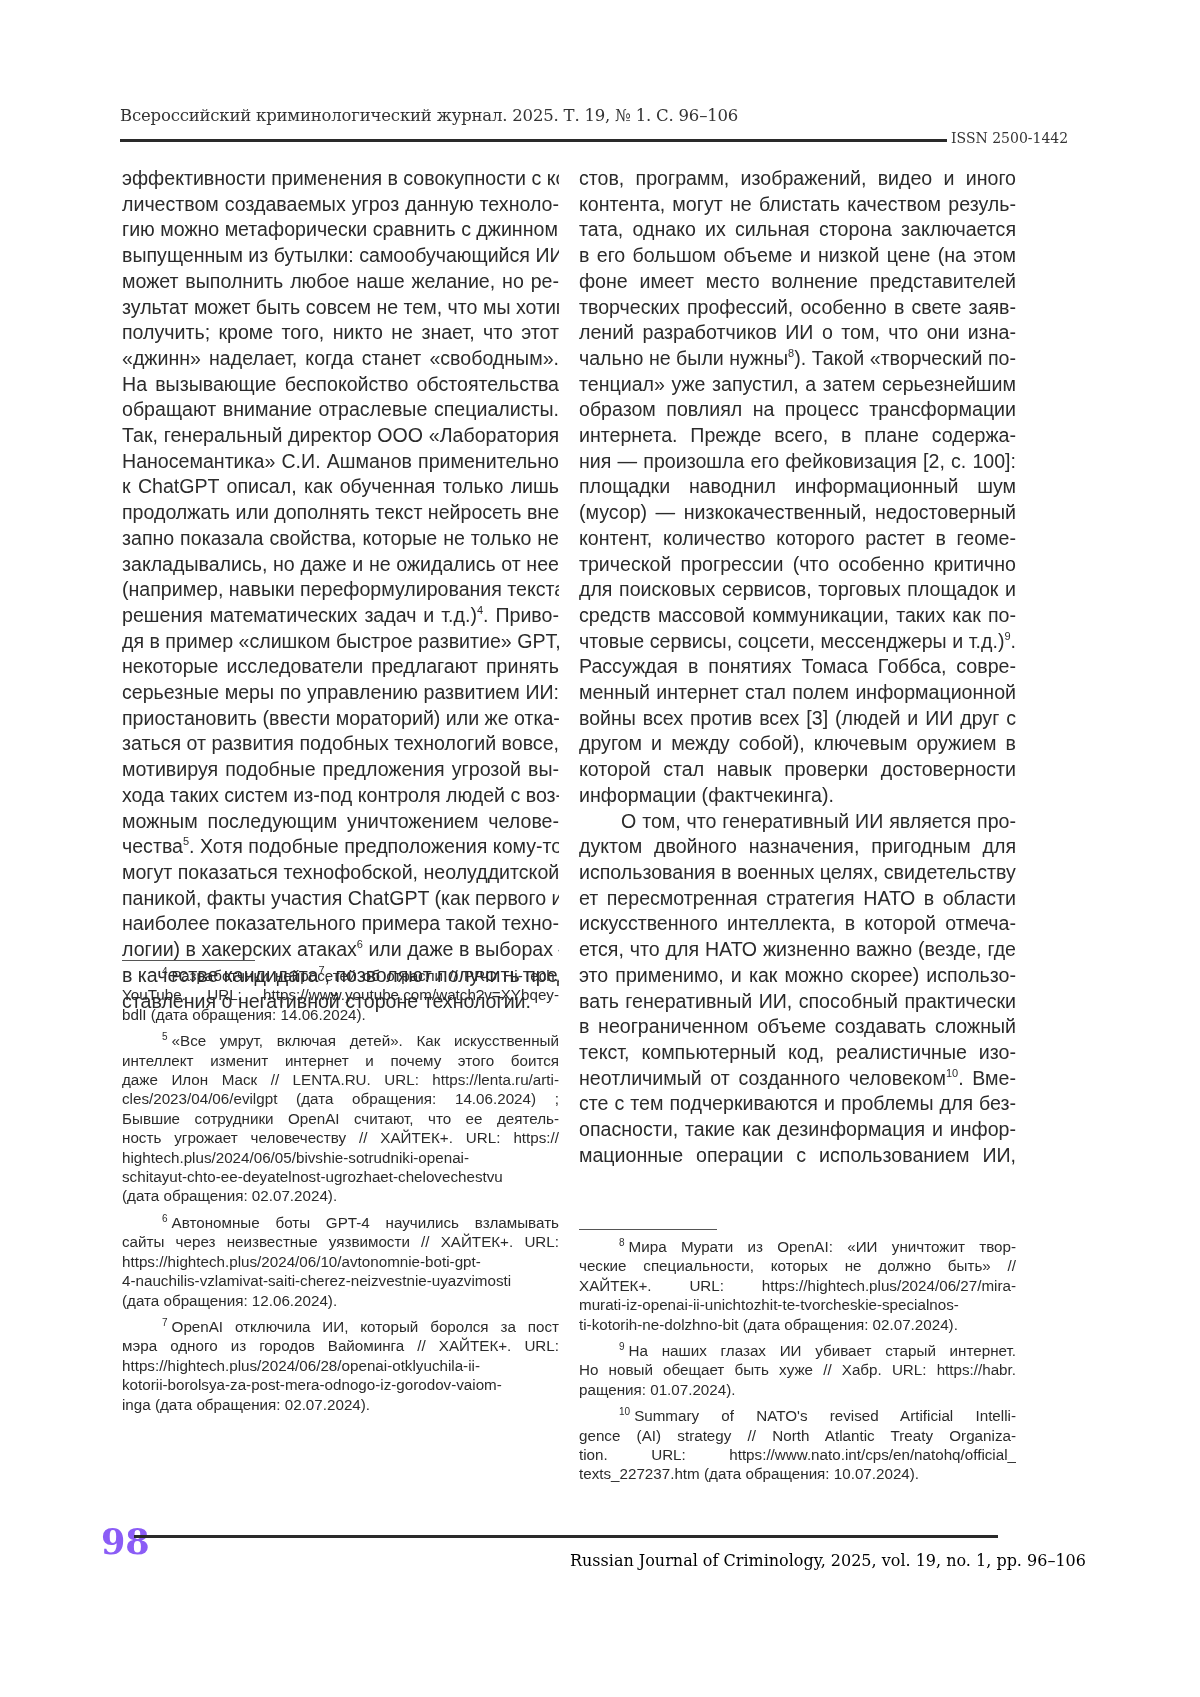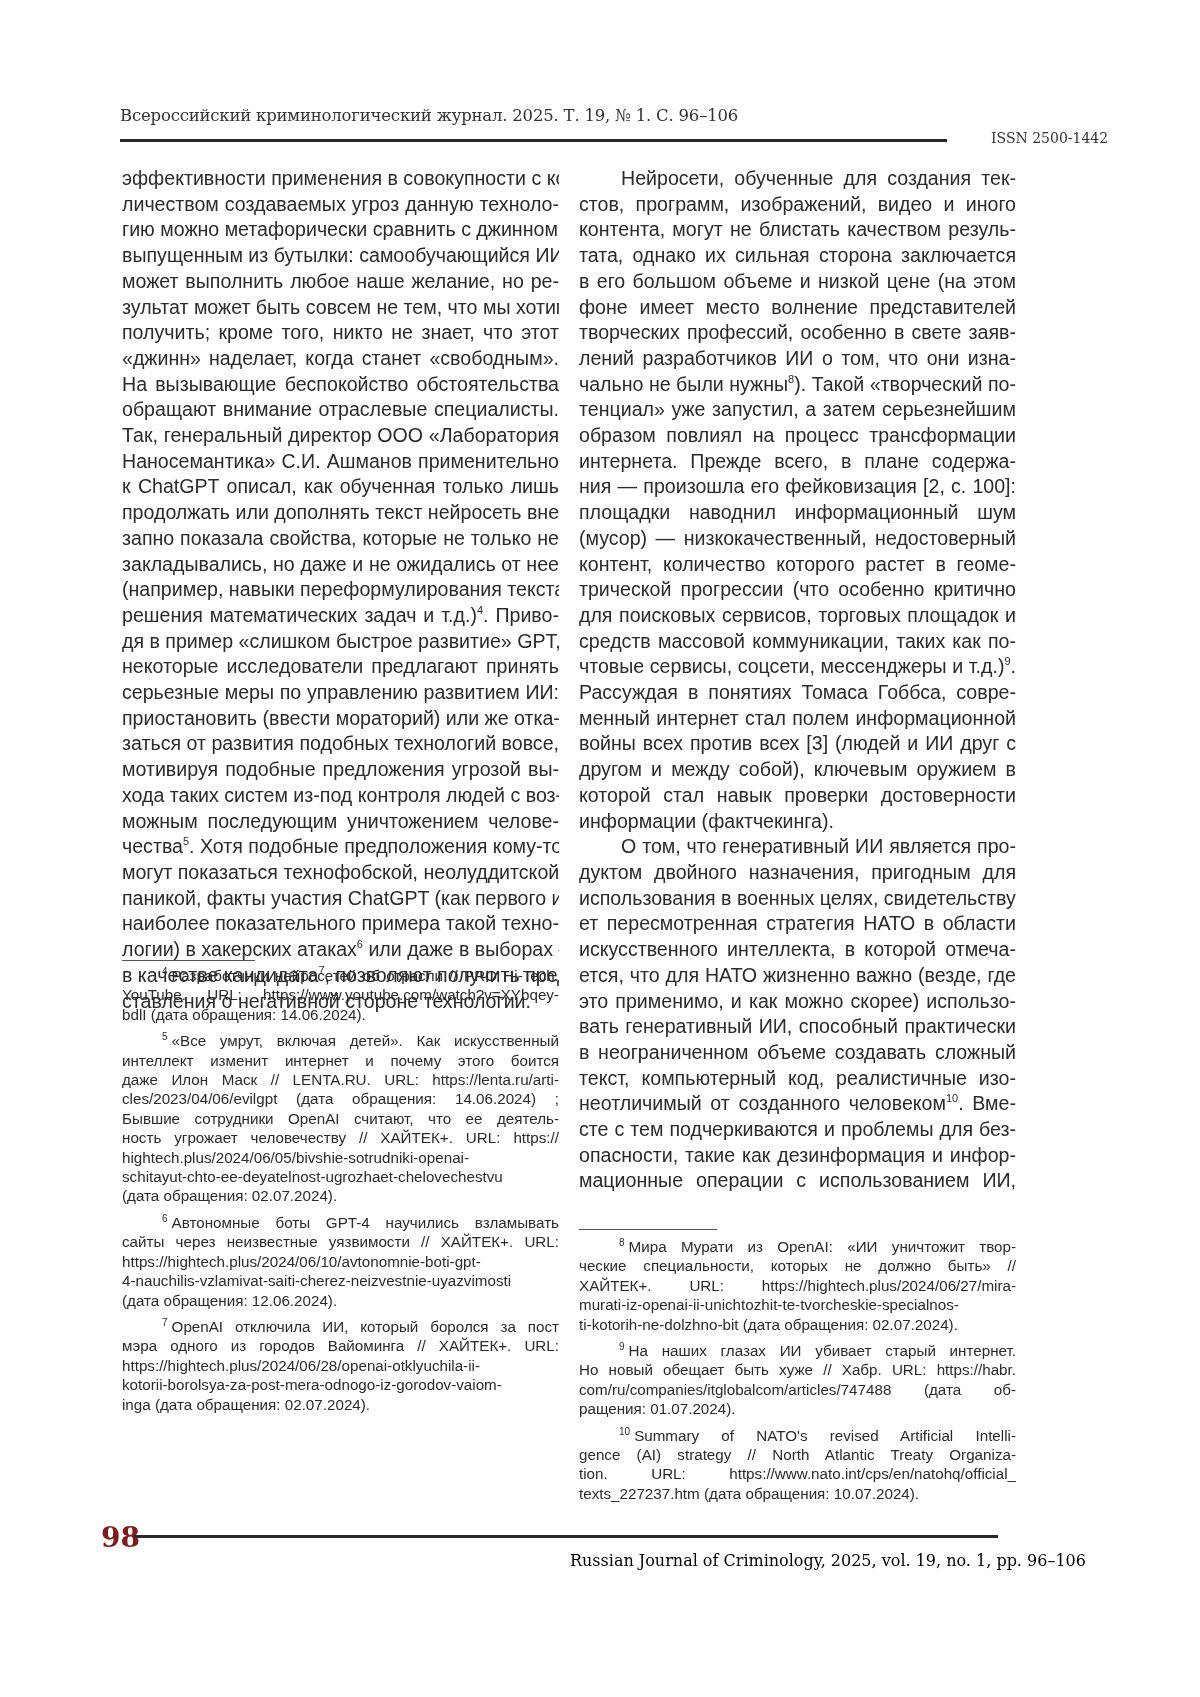--- a/index.html
+++ b/index.html
@@ -1,38 +1,38 @@
 <!DOCTYPE html>
 <html><head>
 <meta charset="utf-8">
 <style>
   html, body { margin: 0; padding: 0; background: #ffffff; }
   body { width: 1200px; height: 1697px; position: relative; overflow: hidden; color: #2a2a2a; }
   .page { position: absolute; left: 4px; top: 0; width: 1200px; height: 1640px; }
 
   .hdr-title { position: absolute; left: 116px; top: 106px; font-family: "DejaVu Serif", "Liberation Serif", serif; font-size: 16.5px; color: #333; letter-spacing: -0.2px; white-space: nowrap; }
   .hdr-rule { position: absolute; left: 116px; top: 139px; width: 827px; height: 3px; background: #2a2a2a; }
-  .hdr-issn { position: absolute; left: 947px; top: 130px; font-family: "DejaVu Serif", "Liberation Serif", serif; font-size: 14px; color: #333; white-space: nowrap; margin-left: 40px; }
+  .hdr-issn { position: absolute; left: 947px; top: 130px; font-family: "DejaVu Serif", "Liberation Serif", serif; font-size: 14px; color: #333; white-space: nowrap; }
 
   .col { position: absolute; top: 166px; width: 437px; font-family: "Liberation Sans", "DejaVu Sans", sans-serif; font-size: 19.6px; line-height: 25.7px; color: #2b2b2b; text-align: justify; }
   .col-left { left: 118px; }
   .col-right { left: 575px; }
   .line { display: block; text-align: justify; text-align-last: justify; white-space: nowrap; overflow: hidden; }
   .line.last { text-align-last: left; }
   sup { font-size: 11px; line-height: 0; vertical-align: 8px; }
 
   .fn-rule { position: absolute; height: 1px; background: #555; width: 133px; }
   .fn-block { position: absolute; width: 437px; font-family: "Liberation Sans", "DejaVu Sans", sans-serif; font-size: 15.2px; line-height: 19.4px; color: #2b2b2b; }
   .fn { margin: 0 0 7px 0; }
   .fn .fl { display: block; text-align: justify; text-align-last: justify; white-space: nowrap; overflow: hidden; }
   .fn .fl.first { padding-left: 40px; }
   .fn .fl.last { text-align-last: left; }
   .fn sup { font-size: 10px; vertical-align: 6px; margin-right: 4px; }
 
-  .ftr-num { position: absolute; left: 97px; top: 1521px; font-family: "DejaVu Serif", "Liberation Serif", serif; font-weight: bold; font-size: 28px; color: #7f1d1d; }
+  .ftr-num { position: absolute; left: 97px; top: 1521px; font-family: "DejaVu Serif", "Liberation Serif", serif; font-weight: bold; font-size: 35px; color: #8b5cf6; }
   .ftr-rule { position: absolute; left: 130px; top: 1535px; width: 864px; height: 3px; background: #2a2a2a; }
   .ftr-title { position: absolute; left: 566px; top: 1551px; font-family: "DejaVu Serif", "Liberation Serif", serif; font-size: 16px; color: #000000; white-space: nowrap; }
 </style>
 </head>
 <body>
 
 <div class="page">
 
   <div class="hdr-title">Всероссийский криминологический журнал. 2025. Т. 19, № 1. С. 96–106</div>
   <div class="hdr-rule"></div>
@@ -68,21 +68,20 @@
       <span class="line"><span>чества</span><sup>5</sup><span>. Хотя подобные предположения кому-то</span></span>
       <span class="line"><span>могут показаться технофобской, неолуддитской</span></span>
       <span class="line"><span>паникой, факты участия ChatGPT (как первого и</span></span>
       <span class="line"><span>наиболее показательного примера такой техно-</span></span>
       <span class="line"><span>логии) в хакерских атаках</span><sup>6</sup><span> или даже в выборах —</span></span>
       <span class="line"><span>в качестве кандидата</span><sup>7</sup><span>, позволяют получить пред-</span></span>
       <span class="line last"><span>ставления о негативной стороне технологии.</span></span>
     </div>
 
   <div class="col col-right" id="right-col">
-      <span class="line" style="padding-left: 42px;"><span>Нейросети, обученные для создания тек-</span></span>
       <span class="line"><span>стов, программ, изображений, видео и иного</span></span>
       <span class="line"><span>контента, могут не блистать качеством резуль-</span></span>
       <span class="line"><span>тата, однако их сильная сторона заключается</span></span>
       <span class="line"><span>в его большом объеме и низкой цене (на этом</span></span>
       <span class="line"><span>фоне имеет место волнение представителей</span></span>
       <span class="line"><span>творческих профессий, особенно в свете заяв-</span></span>
       <span class="line"><span>лений разработчиков ИИ о том, что они изна-</span></span>
       <span class="line"><span>чально не были нужны</span><sup>8</sup><span>). Такой «творческий по-</span></span>
       <span class="line"><span>тенциал» уже запустил, а затем серьезнейшим</span></span>
       <span class="line"><span>образом повлиял на процесс трансформации</span></span>
@@ -156,21 +155,20 @@
       <div class="fn">
         <span class="fl first"><sup>8</sup><span>Мира Мурати из OpenAI: «ИИ уничтожит твор-</span></span>
         <span class="fl"><span>ческие специальности, которых не должно быть» //</span></span>
         <span class="fl"><span>ХАЙТЕК+. URL: https://hightech.plus/2024/06/27/mira-</span></span>
         <span class="fl"><span>murati-iz-openai-ii-unichtozhit-te-tvorcheskie-specialnos-</span></span>
         <span class="fl last"><span>ti-kotorih-ne-dolzhno-bit (дата обращения: 02.07.2024).</span></span>
       </div>
       <div class="fn">
         <span class="fl first"><sup>9</sup><span>На наших глазах ИИ убивает старый интернет.</span></span>
         <span class="fl"><span>Но новый обещает быть хуже // Хабр. URL: https://habr.</span></span>
-        <span class="fl"><span>com/ru/companies/itglobalcom/articles/747488 (дата об-</span></span>
         <span class="fl last"><span>ращения: 01.07.2024).</span></span>
       </div>
       <div class="fn">
         <span class="fl first"><sup>10</sup><span>Summary of NATO's revised Artificial Intelli-</span></span>
         <span class="fl"><span>gence (AI) strategy // North Atlantic Treaty Organiza-</span></span>
         <span class="fl"><span>tion. URL: https://www.nato.int/cps/en/natohq/official_</span></span>
         <span class="fl last"><span>texts_227237.htm (дата обращения: 10.07.2024).</span></span>
       </div>
     </div>
 

